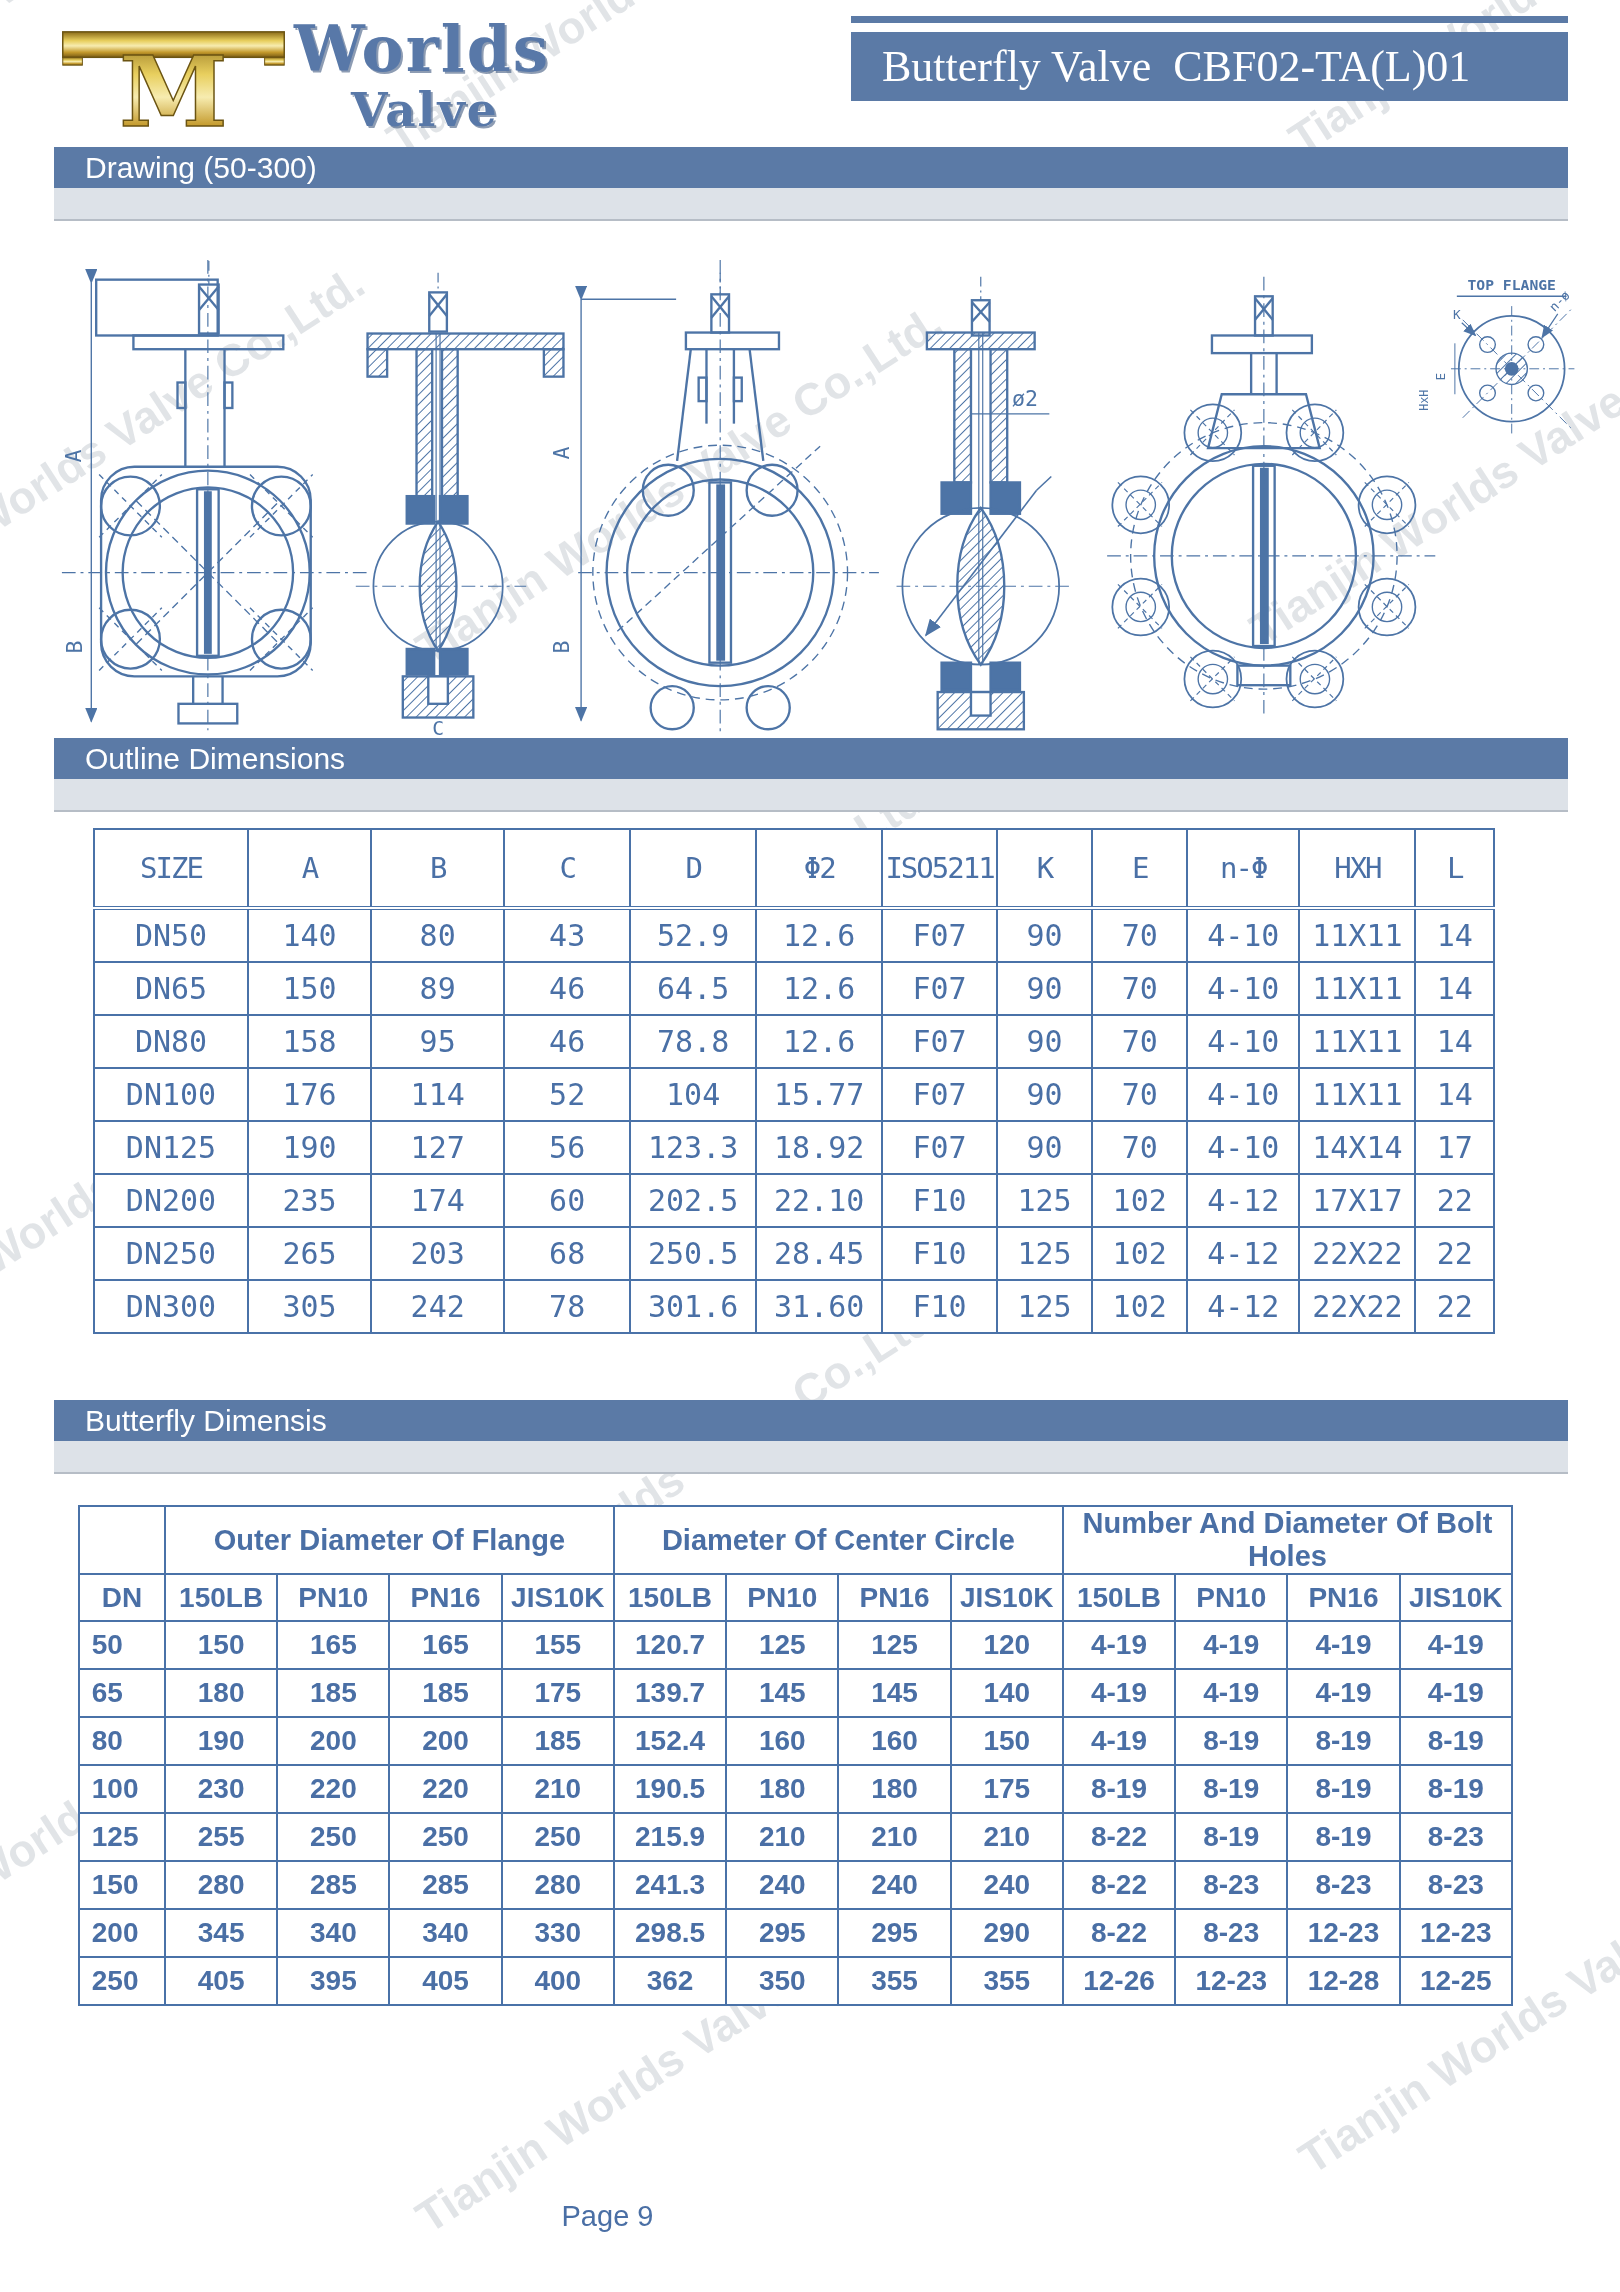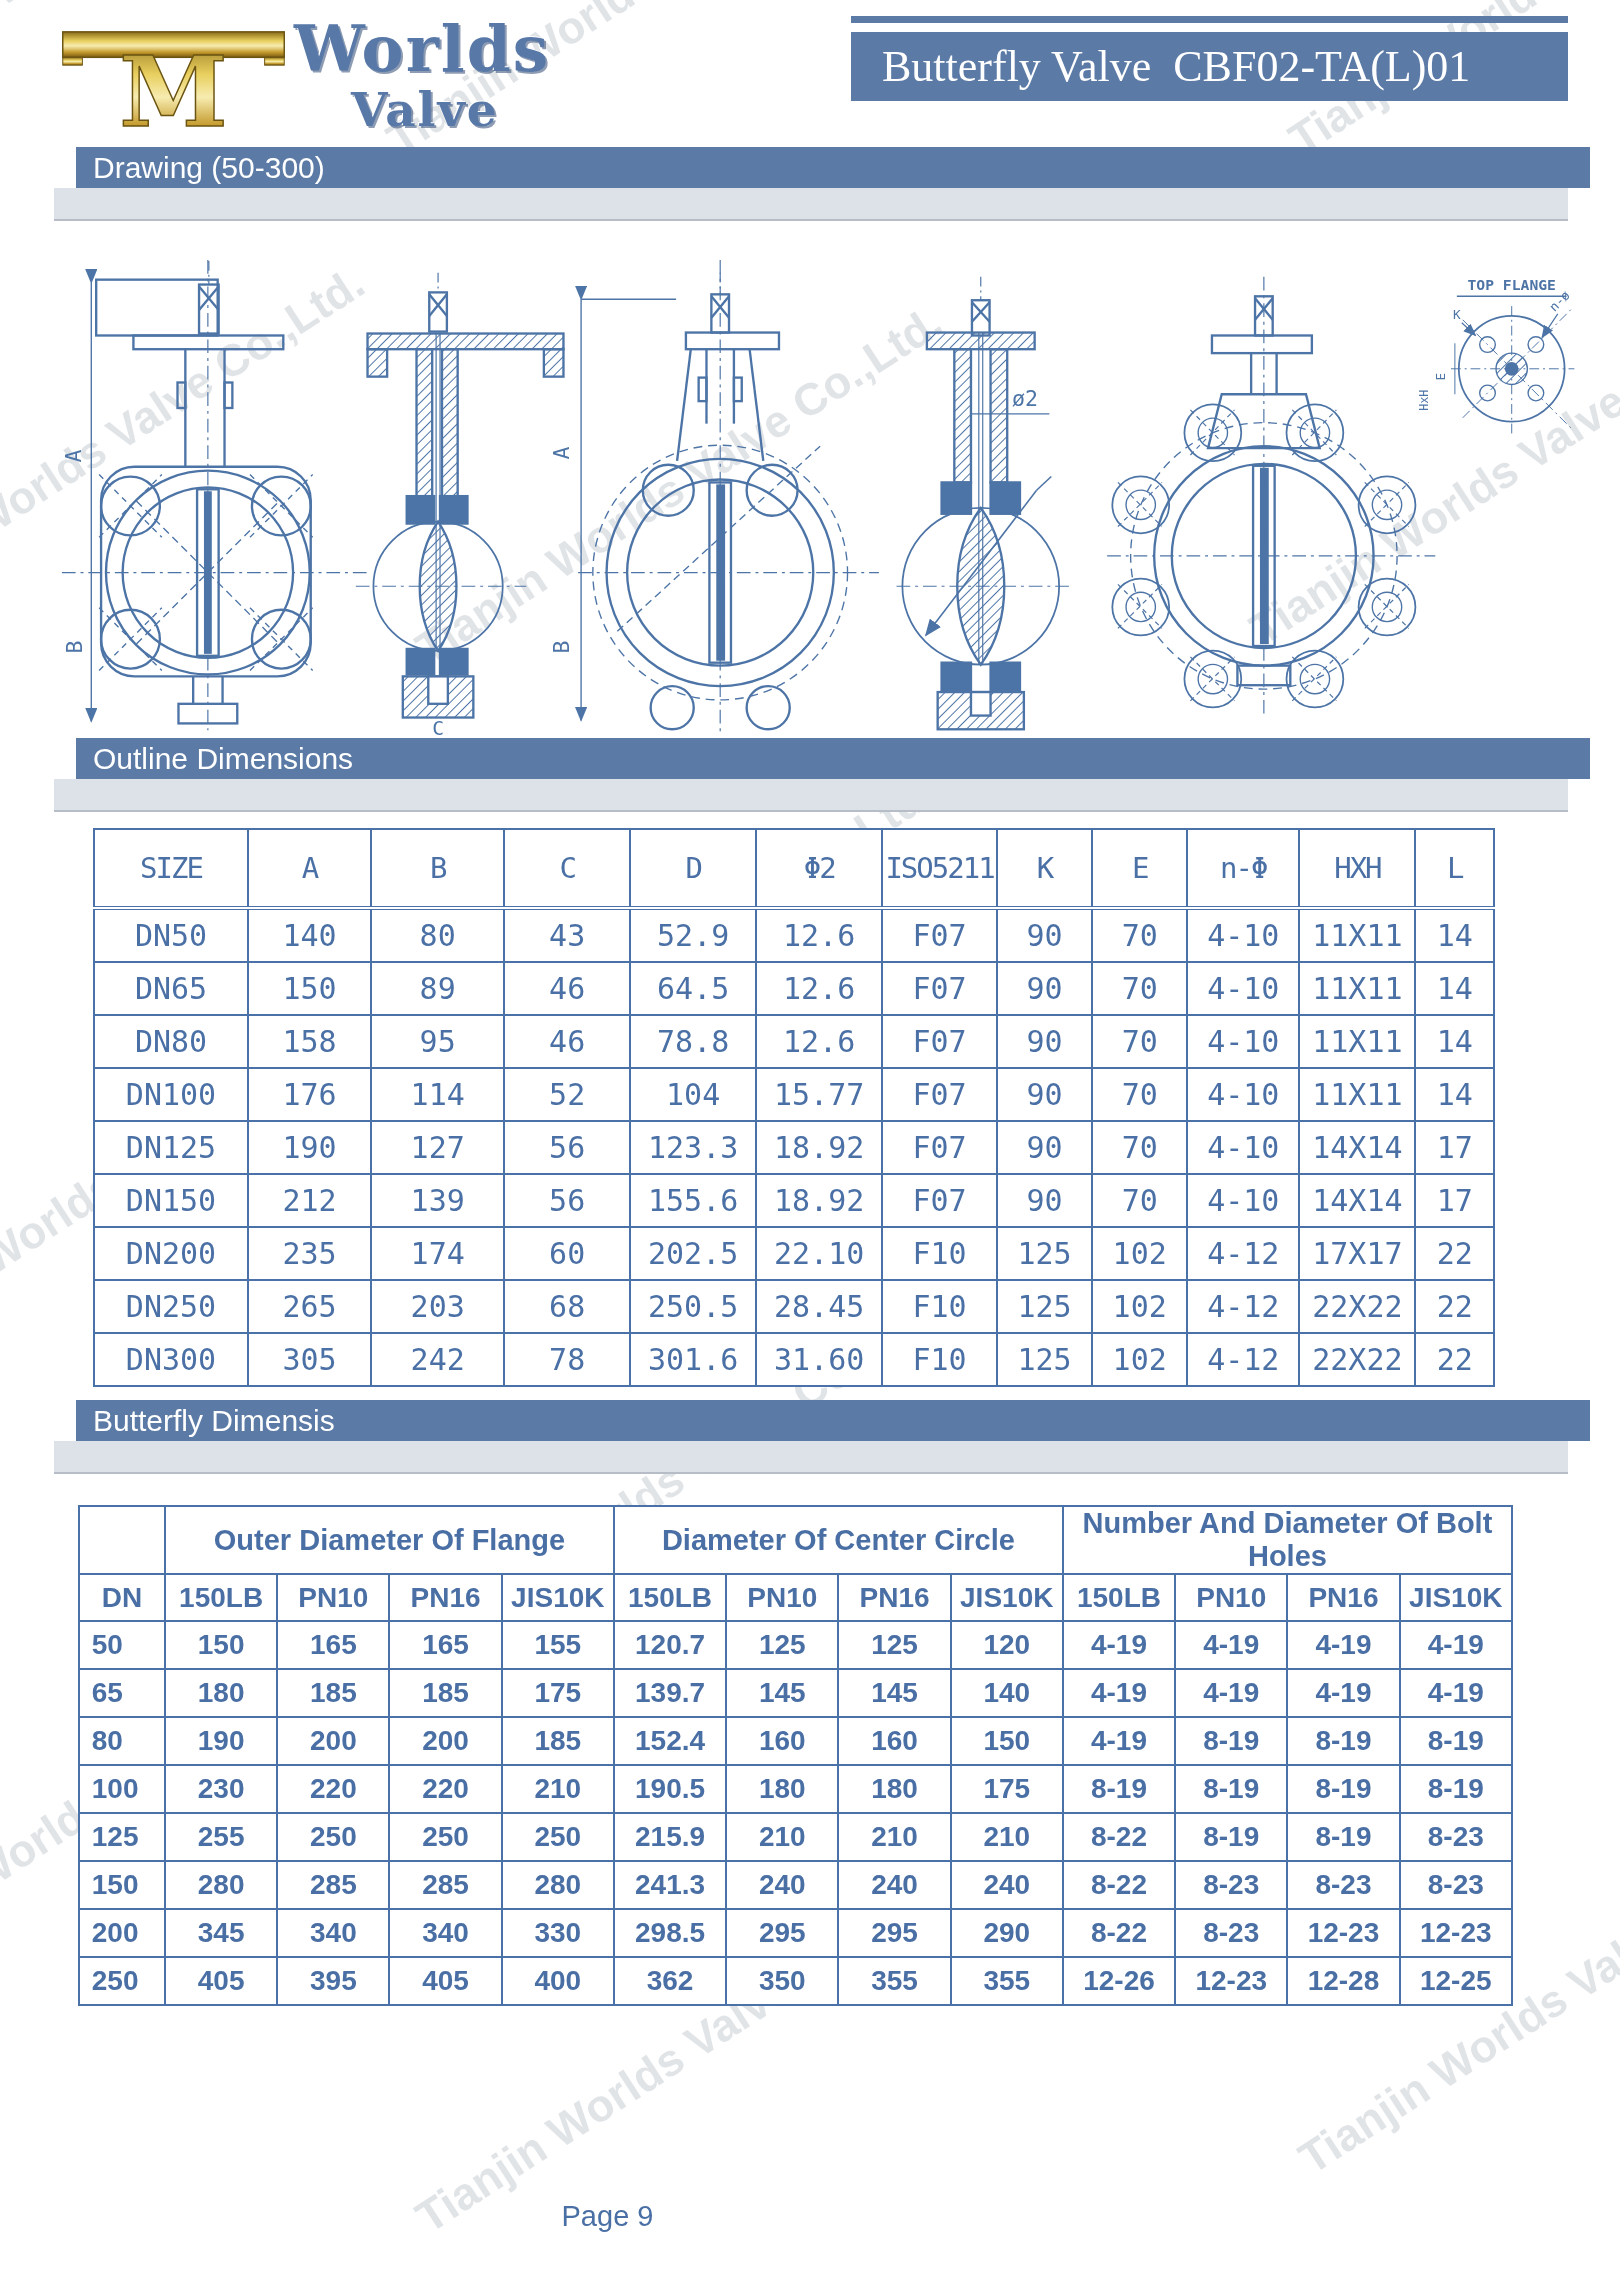--- a/index.html
+++ b/index.html
@@ -15,21 +15,21 @@
             font-weight:bold;color:#5878a8;letter-spacing:2px;line-height:1.12;
             text-shadow:-1px -1px 0 #ffffff,2px 2px 0 rgba(47,74,116,0.55);}
   #wordmark .l1{font-size:63px;display:block;}
   #wordmark .l2{font-size:47px;display:block;padding-left:57px;}
   #title-line{position:absolute;left:851px;top:15.7px;width:717px;height:6.9px;background:#5b7aa6;z-index:3;}
   #title-box{position:absolute;left:851px;top:32px;width:717px;height:69px;background:#5b7aa6;z-index:3;
              color:#ffffff;font-family:"Liberation Serif",serif;font-size:44px;line-height:69px;
              padding-left:31px;box-sizing:border-box;white-space:pre;}
   
   .bar{position:absolute;left:54px;width:1514px;height:41px;background:#5b7aa6;color:#ffffff;
-       font-size:30px;line-height:41px;padding-left:17px;box-sizing:border-box;z-index:3;margin-left:22px;}
+       font-size:30px;line-height:41px;padding-left:31px;box-sizing:border-box;z-index:3;}
   .subbar{position:absolute;left:54px;width:1514px;height:33px;background:#dde2e8;
           border-bottom:2px solid #b6bdc6;box-sizing:border-box;z-index:3;}
   
   #drawings{position:absolute;left:44px;top:167px;z-index:1;pointer-events:none;}
   
   .o-table{position:absolute;left:93px;top:828px;width:1402px;border-collapse:collapse;
            table-layout:fixed;z-index:2;color:#4a70a6;font-family:"DejaVu Sans Mono",monospace;
            border:2.9px solid #4a72a8;background:#fff;}
   .o-table th,.o-table td{border:2px solid #4a72a8;text-align:center;padding:0;overflow:hidden;}
   .o-table th{height:76px;font-size:29px;font-weight:normal;letter-spacing:-2px;
@@ -404,34 +404,20 @@
           <td>123.3</td>
           <td>18.92</td>
           <td>F07</td>
           <td>90</td>
           <td>70</td>
           <td>4-10</td>
           <td>14X14</td>
           <td>17</td>
         </tr>
         <tr>
-          <td>DN150</td>
-          <td>212</td>
-          <td>139</td>
-          <td>56</td>
-          <td>155.6</td>
-          <td>18.92</td>
-          <td>F07</td>
-          <td>90</td>
-          <td>70</td>
-          <td>4-10</td>
-          <td>14X14</td>
-          <td>17</td>
-        </tr>
-        <tr>
           <td>DN200</td>
           <td>235</td>
           <td>174</td>
           <td>60</td>
           <td>202.5</td>
           <td>22.10</td>
           <td>F10</td>
           <td>125</td>
           <td>102</td>
           <td>4-12</td>

